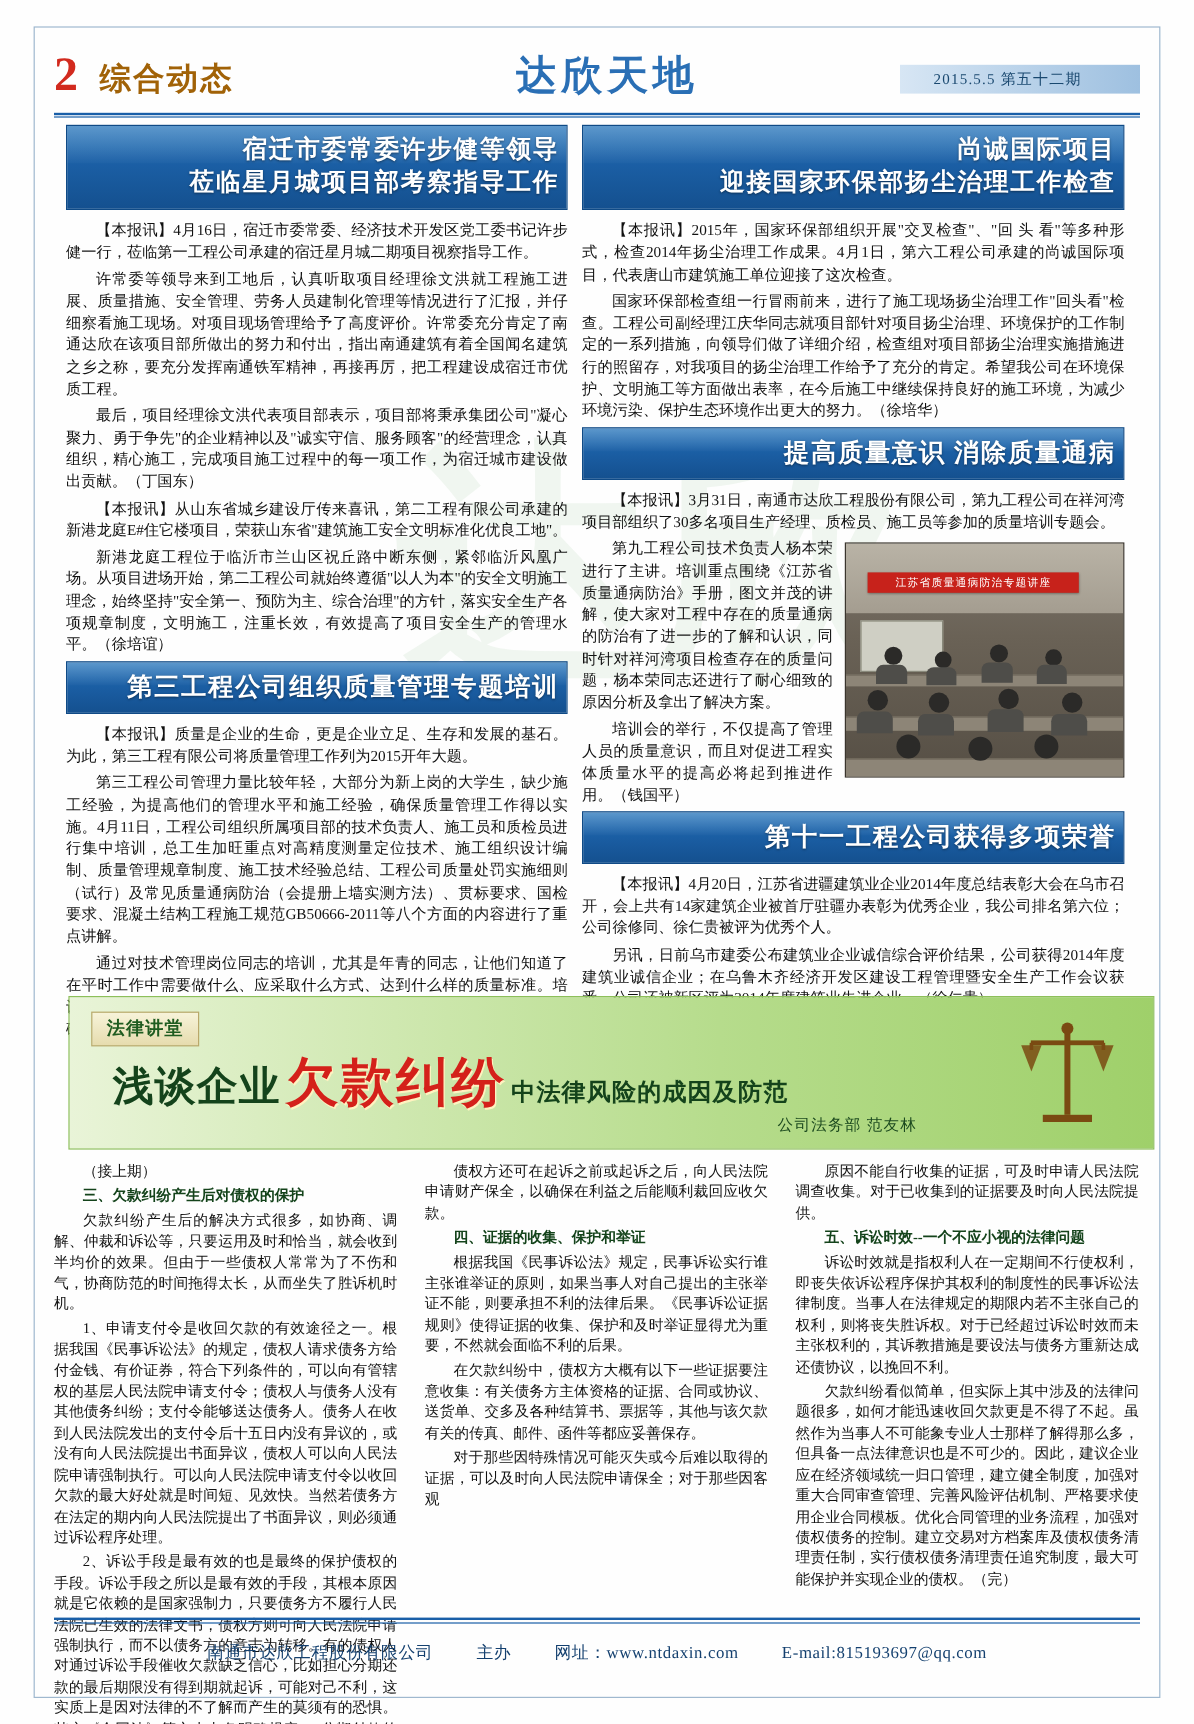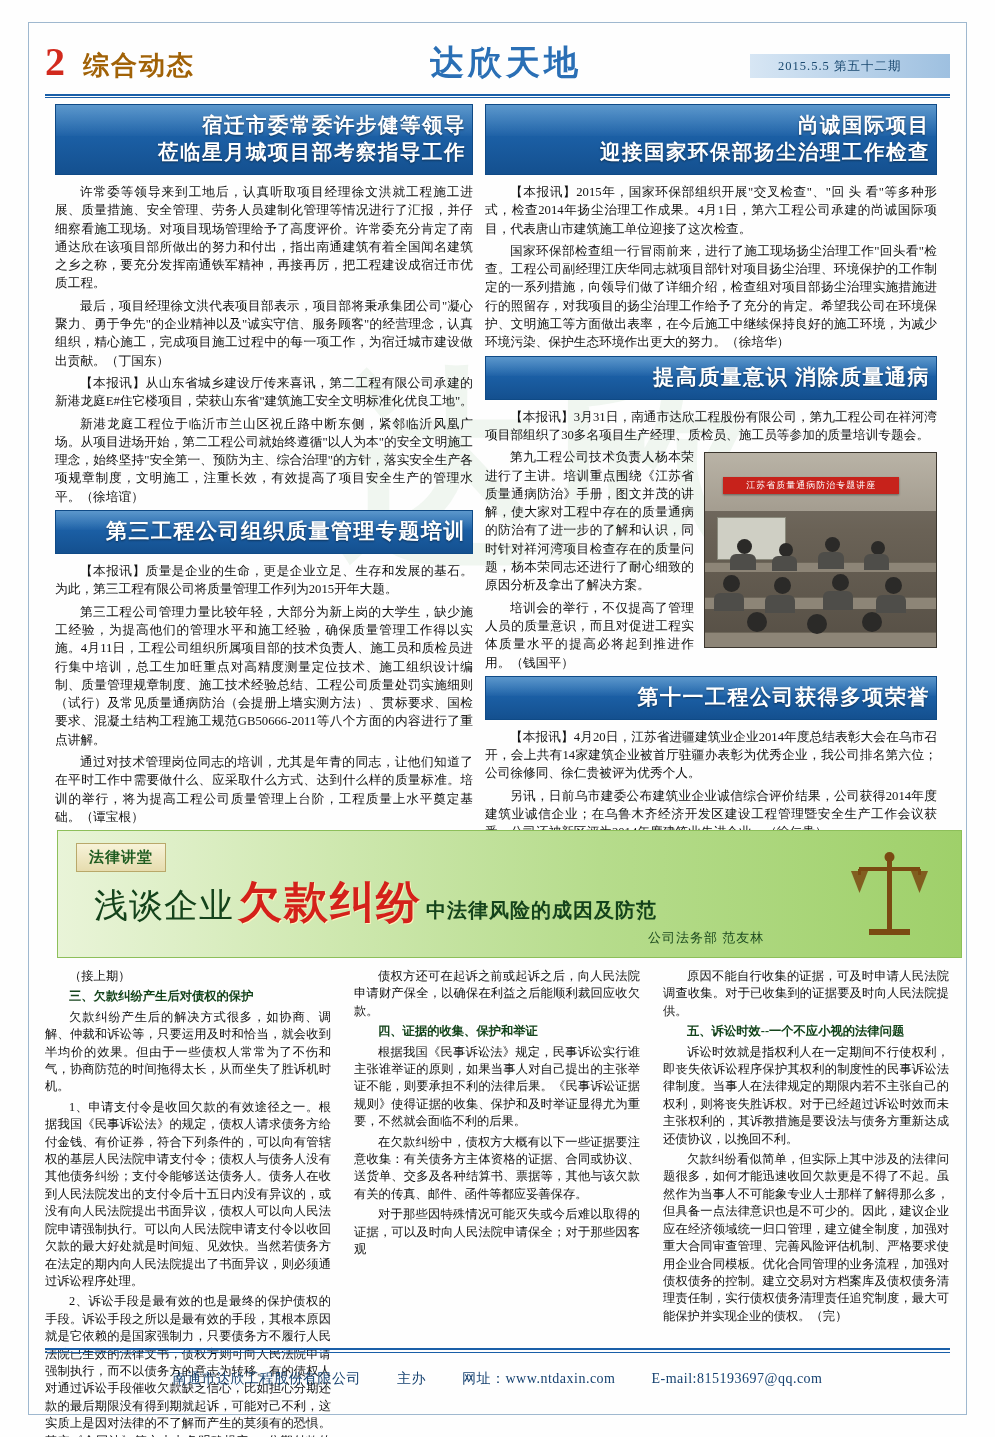--- a/index.html
+++ b/index.html
@@ -185,21 +185,21 @@
     color: #1f5c20;
     font-size: 15px; font-weight: bold;
     padding: 4px 12px;
     letter-spacing: 1px;
   }
   .law-title {
     position: absolute; left: 36px; top: 42px;
     white-space: nowrap;
   }
   .law-title .t1 {
-    font-size: 34px; font-weight: normal; color: #14431b;
+    font-size: 34px; font-weight: bold; color: #14431b;
     letter-spacing: 1px;
   }
   .law-title .t2 {
     font-size: 44px; font-weight: bold; color: #d4211a;
     letter-spacing: 2px;
     text-shadow: 1px 1px 0 #fff2c0;
   }
   .law-title .t3 {
     font-size: 20px; font-weight: bold; color: #14431b;
     letter-spacing: 1px;
@@ -277,20 +277,21 @@
   </div>
   <div class="rule rule-top"></div>
   <div class="rule rule-top2"></div>
 
   <div class="col-left">
 
     <div class="banner two">
       <div class="t">宿迁市委常委许步健等领导</div>
       <div class="t">莅临星月城项目部考察指导工作</div>
     </div>
+    <p class="body">【本报讯】4月16日，宿迁市委常委、经济技术开发区党工委书记许步健一行，莅临第一工程公司承建的宿迁星月城二期项目视察指导工作。</p>
     <p class="body">许常委等领导来到工地后，认真听取项目经理徐文洪就工程施工进展、质量措施、安全管理、劳务人员建制化管理等情况进行了汇报，并仔细察看施工现场。对项目现场管理给予了高度评价。许常委充分肯定了南通达欣在该项目部所做出的努力和付出，指出南通建筑有着全国闻名建筑之乡之称，要充分发挥南通铁军精神，再接再厉，把工程建设成宿迁市优质工程。</p>
     <p class="body">最后，项目经理徐文洪代表项目部表示，项目部将秉承集团公司"凝心聚力、勇于争先"的企业精神以及"诚实守信、服务顾客"的经营理念，认真组织，精心施工，完成项目施工过程中的每一项工作，为宿迁城市建设做出贡献。（丁国东）</p>
 
     <p class="body">【本报讯】从山东省城乡建设厅传来喜讯，第二工程有限公司承建的新港龙庭E#住它楼项目，荣获山东省"建筑施工安全文明标准化优良工地"。</p>
     <p class="body">新港龙庭工程位于临沂市兰山区祝丘路中断东侧，紧邻临沂风凰广场。从项目进场开始，第二工程公司就始终遵循"以人为本"的安全文明施工理念，始终坚持"安全第一、预防为主、综合治理"的方针，落实安全生产各项规章制度，文明施工，注重长效，有效提高了项目安全生产的管理水平。（徐培谊）</p>
 
     <div class="banner">
       <div class="t">第三工程公司组织质量管理专题培训</div>
     </div>
     <p class="body">【本报讯】质量是企业的生命，更是企业立足、生存和发展的基石。为此，第三工程有限公司将质量管理工作列为2015开年大题。</p>

